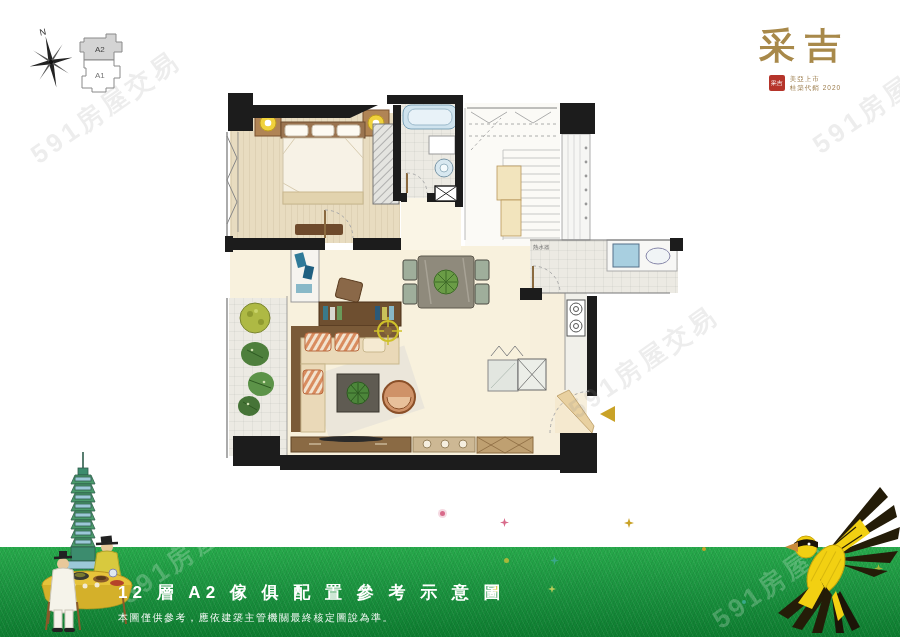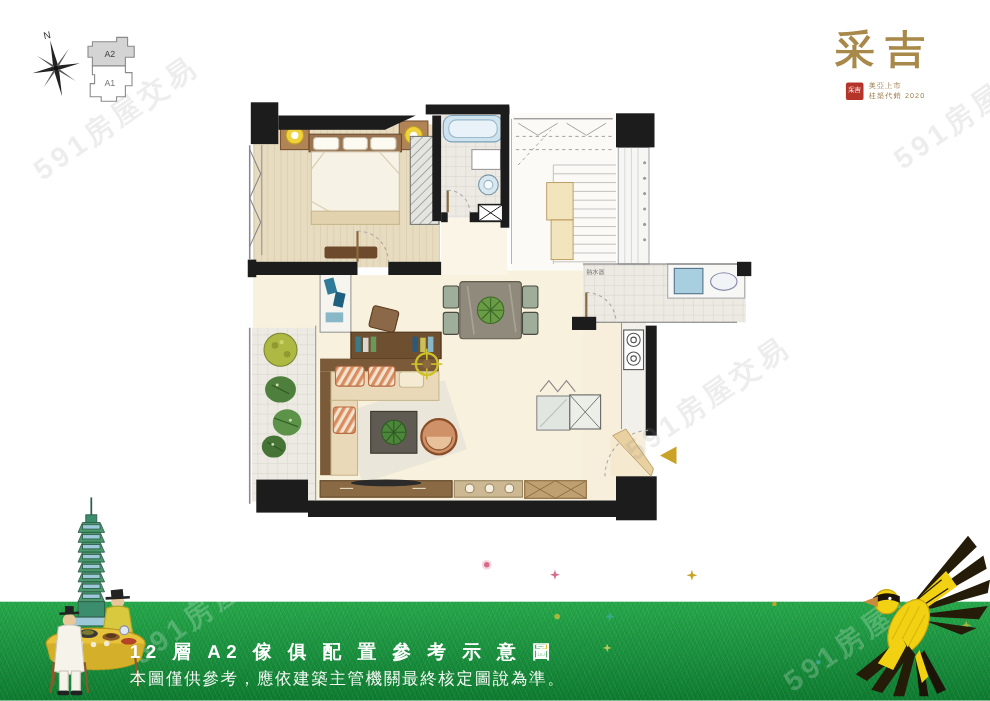--- a/index.html
+++ b/index.html
@@ -14,21 +14,21 @@
   .logo{right:30px;top:24px;width:130px;text-align:center;z-index:3;}
   .logo .brand{font-family:"DejaVu Serif","Liberation Serif",serif;font-size:36px;font-weight:bold;
       color:#a8894a;letter-spacing:10px;line-height:42px;}
   .sealRow{display:flex;align-items:center;justify-content:center;margin-top:8px;gap:5px;}
   .seal{width:16px;height:16px;background:#b5342a;color:#fff;font-size:6px;line-height:8px;
       display:flex;align-items:center;justify-content:center;border-radius:2px;letter-spacing:0;}
   .tagline{font-size:6.5px;color:#9b7b4a;text-align:left;line-height:9px;letter-spacing:1px;}
   
   .caption{left:118px;top:564px;z-index:12;color:#fff;}
   .caption .title{font-size:17px;font-weight:bold;letter-spacing:5px;margin-top:17px;}
-  .caption .disc{font-size:15px;letter-spacing:1.5px;margin-top:6px;line-height:15px;opacity:.95;}
+  .caption .disc{font-size:10px;letter-spacing:1.5px;margin-top:6px;line-height:15px;opacity:.95;}
   
   .grass{left:0;top:547px;width:900px;height:90px;z-index:1;
       background:
         repeating-linear-gradient(115deg, rgba(0,0,0,.06) 0 1px, transparent 1px 3px),
         repeating-linear-gradient(65deg, rgba(255,255,255,.05) 0 1px, transparent 1px 4px),
         linear-gradient(180deg,#27a94b 0%,#1c9440 45%,#0e7c30 100%);}
   
   .dot{position:absolute;border-radius:50%;z-index:11;}
   .spark{position:absolute;z-index:11;
       clip-path:polygon(50% 0,62% 38%,100% 50%,62% 62%,50% 100%,38% 62%,0 50%,38% 38%);}

